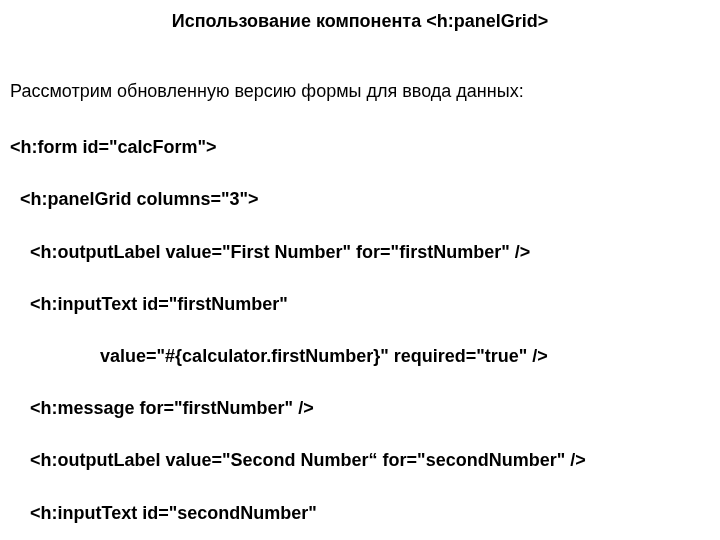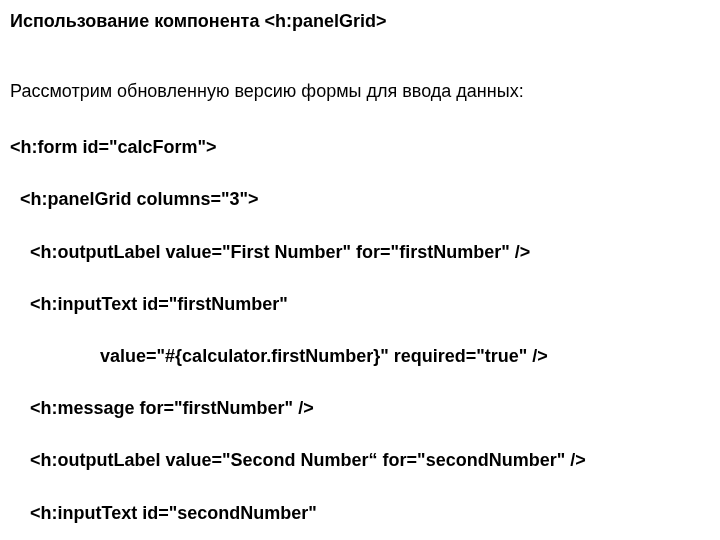--- a/index.html
+++ b/index.html
@@ -7,21 +7,21 @@
     padding: 8px 10px;
     font-family: Arial, Helvetica, sans-serif;
     font-size: 18px;
     color: #000;
     background: #fff;
     width: 720px;
     box-sizing: border-box;
     line-height: 1.45;
   }
   .title {
-    text-align: left;
+    text-align: center;
     font-weight: bold;
     margin-bottom: 4px;
   }
   .intro {
     margin-bottom: 4px;
     margin-top: 44px;
   }
   .code {
     font-weight: bold;
     white-space: pre;

